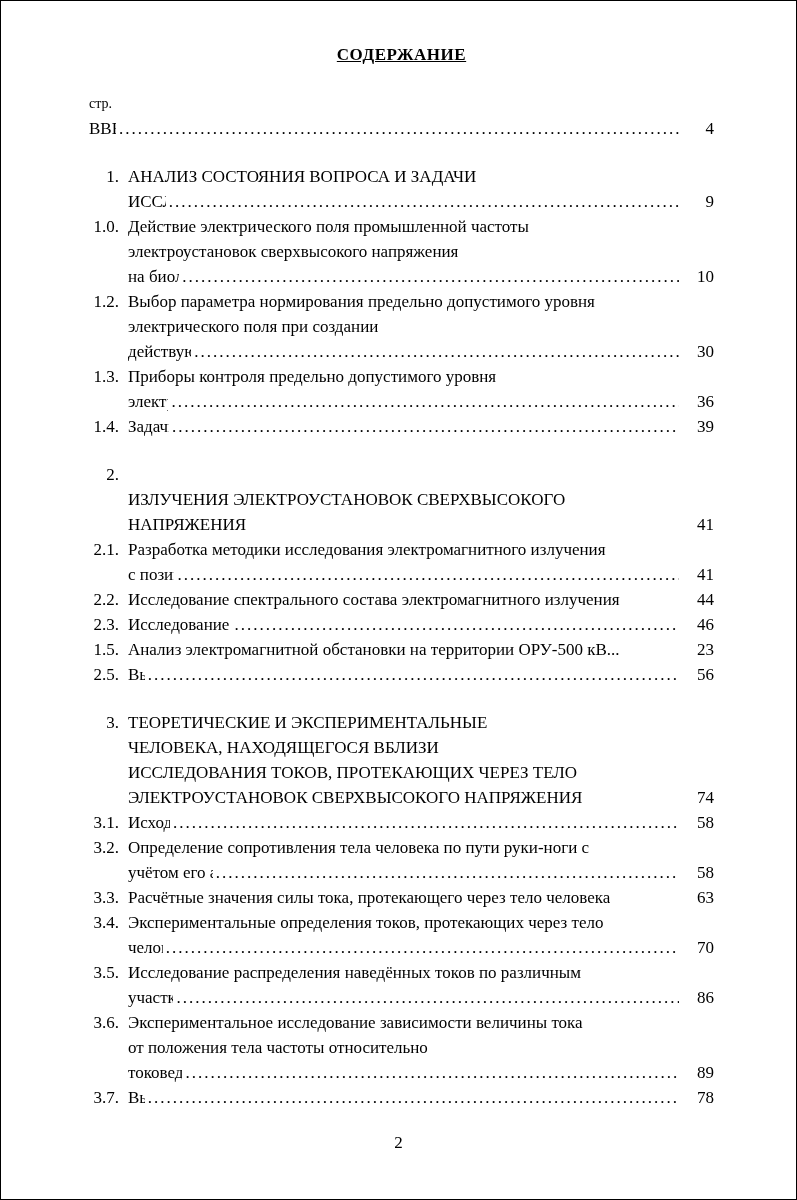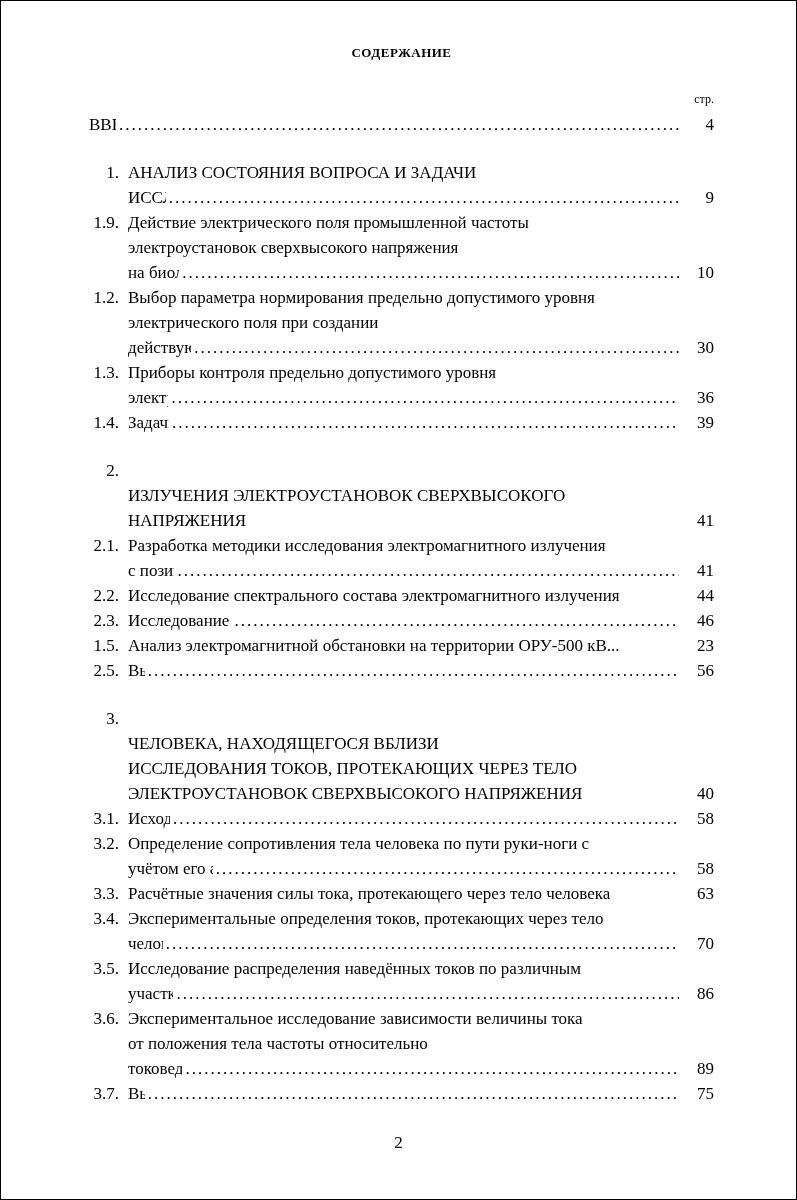--- a/index.html
+++ b/index.html
@@ -18,27 +18,28 @@
     font-family: "Liberation Serif", "DejaVu Serif", serif;
     color: #000000;
     overflow: hidden;
   }
   .content {
     padding: 44px 82px 0 88px;
   }
   .doc-title {
     text-align: center;
     font-weight: bold;
-    font-size: 13px;
+    font-size: 17px;
     letter-spacing: 0.5px;
     margin: 0 0 26px 0;
+    text-decoration: underline;
   }
   .page-col-header {
-    text-align: right;
-    font-size: 12px;
+    text-align: left;
+    font-size: 14px;
     line-height: 25px;
   }
   .entry {
     margin: 0;
   }
   .entry.gap {
     margin-top: 23px;
   }
   .line {
     display: flex;
@@ -102,21 +103,21 @@
           </div>
           <div class="line">
             <span class="num"></span>
             <span class="txt">ИССЛЕДОВАНИЯ</span>
             <span class="leader">............................................................................................................................................................................................................................................................................................................</span>
             <span class="pg">9</span>
           </div>
         </div>
         <div class="entry">
           <div class="line">
-            <span class="num">1.9.</span>
+            <span class="num">1.0.</span>
             <span class="txt">Действие электрического поля промышленной частоты</span>
             <span class="leader"></span>
           </div>
           <div class="line">
             <span class="num"></span>
             <span class="txt">электроустановок сверхвысокого напряжения</span>
             <span class="leader"></span>
           </div>
           <div class="line">
             <span class="num"></span>
@@ -222,37 +223,38 @@
           <div class="line">
             <span class="num">2.5.</span>
             <span class="txt">Выводы</span>
             <span class="leader">............................................................................................................................................................................................................................................................................................................</span>
             <span class="pg">56</span>
           </div>
         </div>
         <div class="entry gap">
           <div class="line">
             <span class="num">3.</span>
+            <span class="txt">ТЕОРЕТИЧЕСКИЕ И ЭКСПЕРИМЕНТАЛЬНЫЕ</span>
             <span class="leader"></span>
           </div>
           <div class="line">
             <span class="num"></span>
             <span class="txt">ЧЕЛОВЕКА, НАХОДЯЩЕГОСЯ ВБЛИЗИ</span>
             <span class="leader"></span>
           </div>
           <div class="line">
             <span class="num"></span>
             <span class="txt">ИССЛЕДОВАНИЯ ТОКОВ, ПРОТЕКАЮЩИХ ЧЕРЕЗ ТЕЛО</span>
             <span class="leader"></span>
           </div>
           <div class="line">
             <span class="num"></span>
             <span class="txt">ЭЛЕКТРОУСТАНОВОК СВЕРХВЫСОКОГО НАПРЯЖЕНИЯ</span>
             <span class="leader"></span>
-            <span class="pg">40</span>
+            <span class="pg">74</span>
           </div>
         </div>
         <div class="entry">
           <div class="line">
             <span class="num">3.1.</span>
             <span class="txt">Исходные положения</span>
             <span class="leader">............................................................................................................................................................................................................................................................................................................</span>
             <span class="pg">58</span>
           </div>
         </div>
@@ -319,19 +321,19 @@
             <span class="txt">токоведущих частей и земли</span>
             <span class="leader">............................................................................................................................................................................................................................................................................................................</span>
             <span class="pg">89</span>
           </div>
         </div>
         <div class="entry">
           <div class="line">
             <span class="num">3.7.</span>
             <span class="txt">Выводы</span>
             <span class="leader">............................................................................................................................................................................................................................................................................................................</span>
-            <span class="pg">75</span>
+            <span class="pg">78</span>
           </div>
         </div>
       </div>
   </div>
   <div class="footer-page-number">2</div>
 </div>
 
 </body></html>

